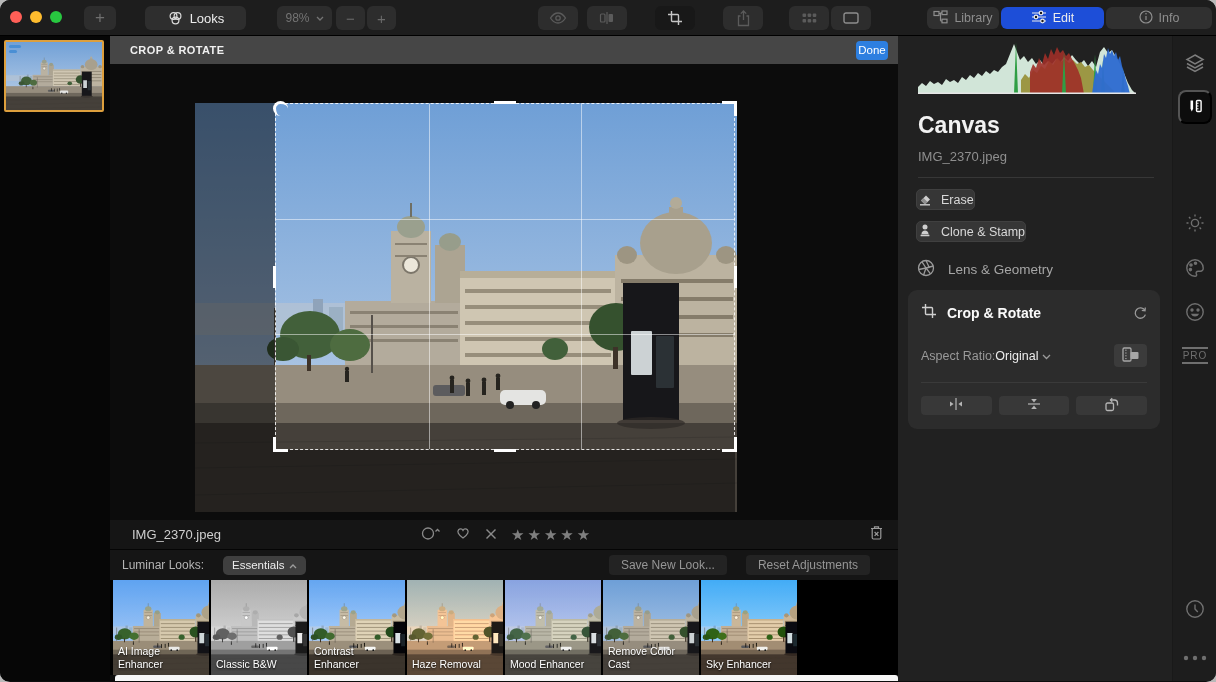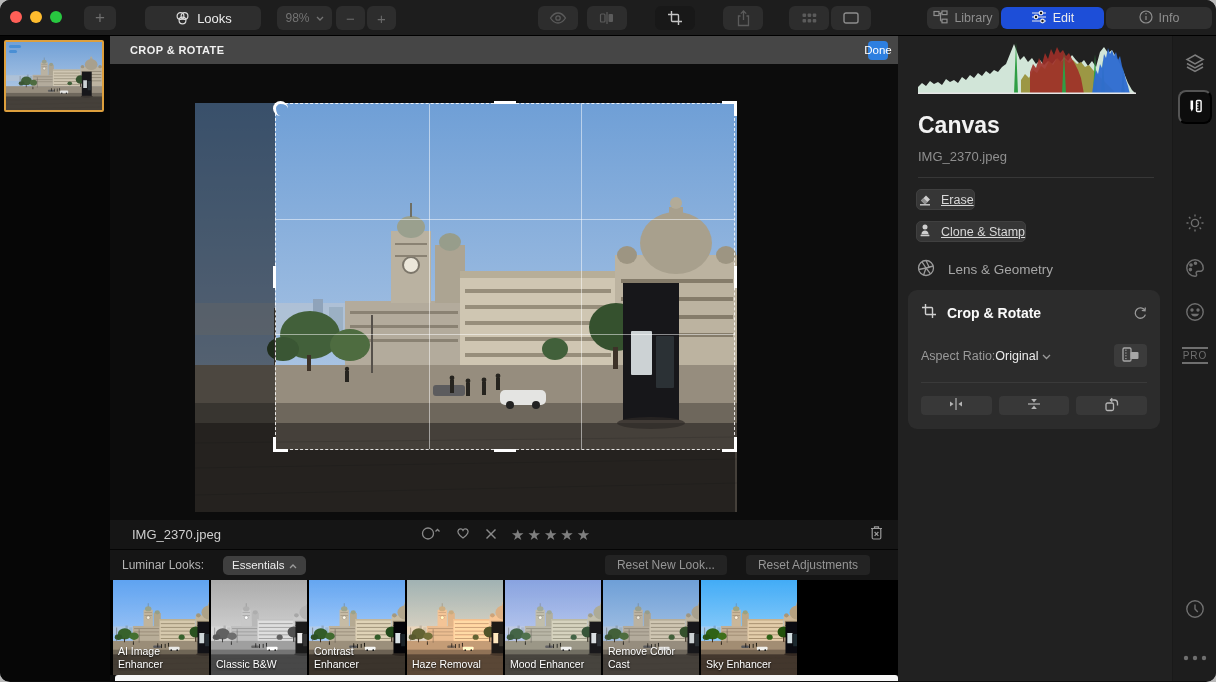--- a/index.html
+++ b/index.html
@@ -9,21 +9,21 @@
 
   
   .toolbar { position:relative; height:36px; background:#1d1d1d; border-bottom:1px solid #000; }
   .traffic { position:absolute; left:10px; top:11px; display:flex; gap:8px; }
   .tl { width:12px; height:12px; border-radius:50%; }
   .tl.red { background:#ff5f57; } .tl.yellow { background:#febc2e; } .tl.green { background:#28c840; }
   .tbtn { position:absolute; top:6px; height:24px; background:#2d2d2d; border:none; border-radius:6px;
           color:#6a6a6a; display:flex; align-items:center; justify-content:center; gap:6px; font-size:12px; cursor:default; }
   .tbtn svg { display:block; }
   #btn-add { left:84px; width:32px; font-size:17px; color:#6f6f6f; }
-  #btn-looks { left:145px; width:116px; color:#ececec; font-size:13px; background:#2e2e2e; }
+  #btn-looks { left:145px; width:101px; color:#ececec; font-size:13px; background:#2e2e2e; }
   #zoom-display { left:277px; width:55px; color:#747474; }
   #btn-zoom-out { left:336px; width:29px; font-size:15px; }
   #btn-zoom-in  { left:367px; width:29px; font-size:15px; }
   #btn-eye { left:538px; width:40px; } #btn-compare { left:587px; width:40px; }
   #btn-crop { left:655px; width:40px; background:#181818; color:#c4c4c4; }
   #btn-share { left:723px; width:40px; } #btn-grid { left:789px; width:40px; } #btn-single { left:831px; width:40px; color:#8d8d8d; }
   .tabs { position:absolute; right:4px; top:7px; display:flex; gap:2px; }
   .tab { height:22px; border:none; border-radius:6px; display:flex; align-items:center; justify-content:center; gap:6px;
          background:#303030; color:#8e8e8e; font-size:12.5px; cursor:default; }
   .tab.active { background:#1d4ed8; color:#ececec; }
@@ -35,21 +35,21 @@
   .thumb { position:absolute; left:4px; top:4px; width:100px; height:72px; border:2px solid #dd9f3d; border-radius:2px;
            overflow:hidden; background:#333; }
   .thumb svg { width:100%; height:100%; display:block; }
   .thumb-badge { position:absolute; left:3px; top:3px; }
   .thumb-badge span { display:block; height:3px; background:#4a8fd4; border-radius:2px; margin-bottom:2px; }
   .thumb-badge span:nth-child(1){ width:12px; } .thumb-badge span:nth-child(2){ width:8px; }
 
   .center { width:788px; flex:none; display:flex; flex-direction:column; background:#0c0c0c; overflow:hidden; }
   .crop-header { height:28px; background:#464646; display:flex; align-items:center; padding:0 10px 0 20px; flex:none; }
   .crop-header .title { color:#f0f0f0; font-size:11px; font-weight:bold; letter-spacing:.4px; }
-  .done-btn { margin-left:auto; width:20px; height:19px; background:#2d7fe0; color:#fff; font-size:11.5px;
+  .done-btn { margin-left:auto; width:32px; height:19px; background:#2d7fe0; color:#fff; font-size:11.5px;
               border:none; border-radius:4px; display:flex; align-items:center; justify-content:center; cursor:default; }
 
   .canvas { position:relative; height:456px; background:#0c0c0c; flex:none; }
   .photo { position:absolute; left:85px; top:39px; width:542px; height:409px; }
   .photo > svg { width:100%; height:100%; display:block; }
   .dim { position:absolute; background:rgba(8,8,8,.52); }
   .dim-left { left:85px; top:39px; width:80px; height:409px; }
   .dim-bottom { left:165px; top:386px; width:460px; height:62px; }
   .crop-box { position:absolute; left:165px; top:39px; width:460px; height:347px;
               border:1px dashed rgba(255,255,255,.85); }
@@ -94,21 +94,21 @@
   .f-sky svg { filter:saturate(1.7) contrast(1.12) hue-rotate(-6deg); }
   .white-strip { height:7px; margin-left:5px; background:#f7f7f7; border-radius:3px 3px 0 0; flex:none; }
 
   
   .panel { width:274px; flex:none; background:#212121; padding:4px 0 0 0; position:relative; }
   .hist { margin:0 18px 0 20px; display:block; }
   .panel-title { color:#f2f2f2; font-size:23px; font-weight:bold; margin:16px 0 0 20px; }
   .panel-file { color:#8f8f8f; font-size:13px; margin:10px 0 0 20px; }
   .panel-div { border-top:1px solid #373737; margin:13px 18px 0 20px; }
   .pbtn { display:flex; align-items:center; justify-content:center; gap:8px; height:21px; margin:11px 20px 0 18px;
-          background:#363636; border:1px solid #404040; border-radius:5px; color:#d8d8d8; font-size:12.5px; cursor:default;text-decoration:underline; }
+          background:#363636; border:1px solid #404040; border-radius:5px; color:#d8d8d8; font-size:12.5px; cursor:default; }
   .lens-row { display:flex; align-items:center; gap:13px; margin:17px 0 0 19px; color:#a6a6a6; font-size:13.5px; cursor:default; }
   .crop-card { margin:10px 12px 0 10px; background:#2c2c2c; border-radius:9px; padding:13px 13px 14px 13px; }
   .cc-head { display:flex; align-items:center; gap:10px; }
   .cc-title { color:#fafafa; font-size:14px; font-weight:bold; }
   .cc-reset { margin-left:auto; cursor:default; display:flex; }
   .cc-aspect { display:flex; align-items:center; margin-top:21px; }
   .cc-alabel { color:#9a9a9a; font-size:12.5px; }
   .cc-avalue { color:#ececec; font-size:12.5px; display:flex; align-items:center; gap:4px; cursor:default; }
   .cc-orient { margin-left:auto; width:33px; height:23px; background:#3b3b3b; border:none; border-radius:4px;
                display:flex; align-items:center; justify-content:center; cursor:default; }
@@ -410,21 +410,21 @@
 
       <div class="looks-bar">
         <span class="looks-label">Luminar Looks:</span>
         <button class="pill">
           <span>Essentials</span>
           <span><svg width="8" height="5" viewBox="0 0 8 5" fill="none" stroke="#9c9c9c" stroke-width="1.3">
                 <path d="M1 4l3-3 3 3"></path>
               </svg></span>
         </button>
         <span class="looks-spacer"></span>
-        <button class="txtbtn">Reset New Look...</button>
+        <button class="txtbtn">Save New Look...</button>
         <button class="txtbtn">Reset Adjustments</button>
       </div>
 
       <div class="presets">
         <div class="preset f-ai">
           <svg viewBox="0 0 542 409" preserveAspectRatio="xMidYMid slice">
               <use href="#photoScene"></use>
             </svg>
           <span class="plabel">AI Image Enhancer</span>
         </div>

